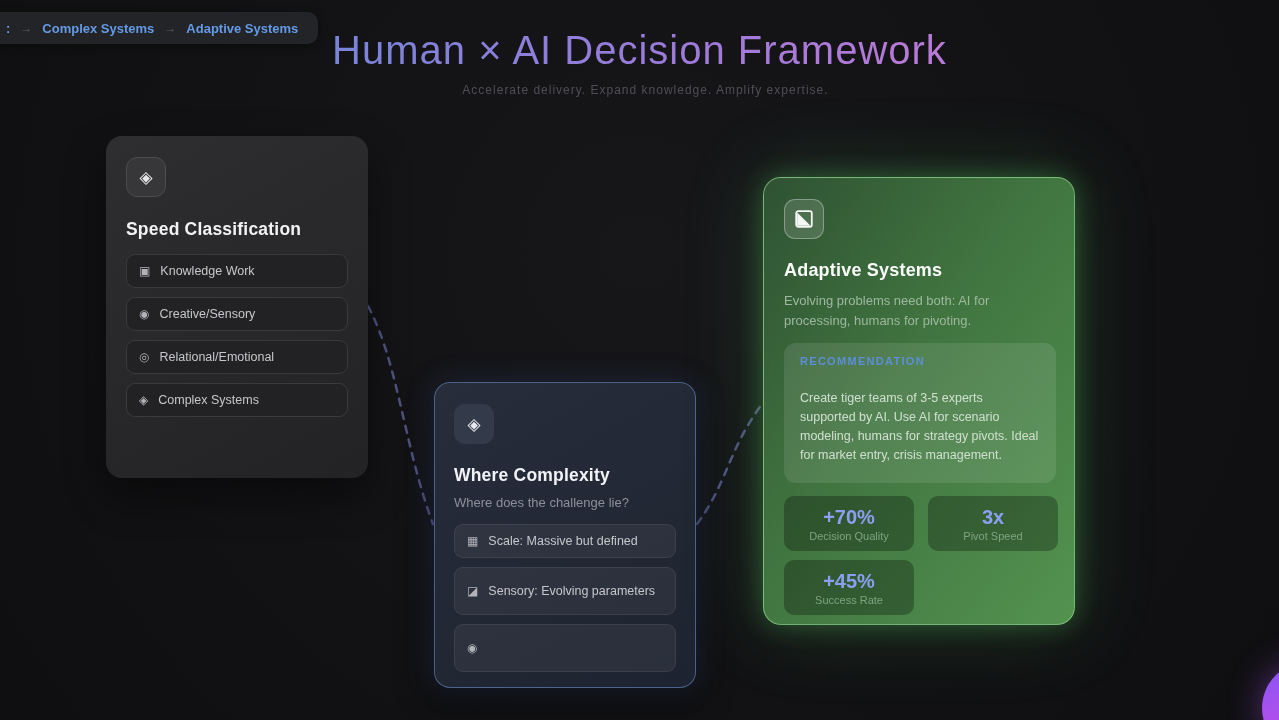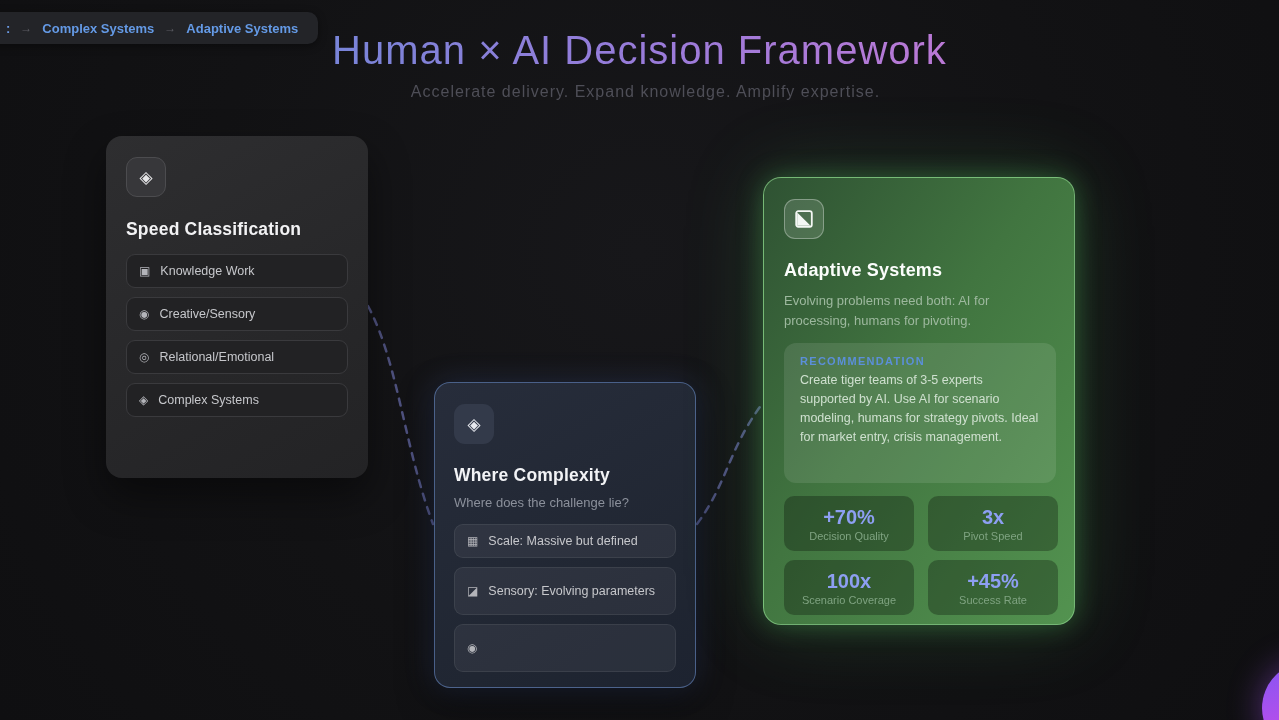--- a/index.html
+++ b/index.html
@@ -24,21 +24,21 @@
 
   
   .page-title {
     position:absolute; top:28px; left:0; width:100%; text-align:center;
     font-size:40px; font-weight:400; letter-spacing:1px;
     background:linear-gradient(90deg,#6e87d8 18%,#9b7bda 52%,#c678d4 82%);
     -webkit-background-clip:text; background-clip:text; color:transparent;
   }
   .page-subtitle {
     position:absolute; top:83px; left:0; width:100%; text-align:center;
-    font-size:16px; letter-spacing:1px; color:#4e4e57;padding-left:12px;
+    font-size:12px; letter-spacing:1px; color:#4e4e57;padding-left:12px;
   }
 
   
   svg.connectors { position:absolute; inset:0; pointer-events:none; }
 
   
   .card { position:absolute; border-radius:16px; }
   .icon-box {
     width:40px; height:40px; border-radius:11px;
     display:flex; align-items:center; justify-content:center;
@@ -92,21 +92,21 @@
   }
   .card3 .icon-box { background:rgba(255,255,255,.13); border:1px solid rgba(255,255,255,.32); }
   .card3 .card-title { margin-top:21px; font-size:18px; color:#fbfdfb; }
   .card3 .card-desc { margin-top:10px; width:232px; font-size:13px; line-height:19.5px; color:#9db89e; }
 
   .rec-box {
     margin-top:13px; width:272px; height:140px; border-radius:12px;
     background:rgba(255,255,255,.10); padding:12px 16px;
   }
   .rec-label { font-size:11px; font-weight:bold; letter-spacing:1.3px; color:#5b8fd9; }
-  .rec-text { margin-top:4px; width:240px; font-size:12.5px; line-height:19px; color:#cfe0cf; }
+  .rec-text { margin-top:22px; width:240px; font-size:12.5px; line-height:19px; color:#cfe0cf; }
 
   .stats { margin-top:13px; display:grid; grid-template-columns:130px 130px; gap:9px 14px; }
   .stat-tile {
     height:55px; border-radius:10px; background:rgba(0,0,0,.28);
     display:flex; flex-direction:column; align-items:center; justify-content:center;
   }
   .stat-value { font-size:20px; font-weight:bold; color:#8d9ff2; line-height:22px; }
   .stat-label { margin-top:2px; font-size:11px; color:#7fa381; }
 
   
@@ -201,23 +201,19 @@
   <div class="stats">
     <div class="stat-tile">
       <div class="stat-value">+70%</div>
       <div class="stat-label">Decision Quality</div>
     </div>
     <div class="stat-tile">
       <div class="stat-value">3x</div>
       <div class="stat-label">Pivot Speed</div>
     </div>
     <div class="stat-tile">
-      <div class="stat-value">100x</div>
-      <div class="stat-label">Scenario Coverage</div>
-    </div>
-    <div class="stat-tile">
       <div class="stat-value">+45%</div>
       <div class="stat-label">Success Rate</div>
     </div>
   </div>
 </div>
 
 <div class="fab"></div>
 
 </body></html>

